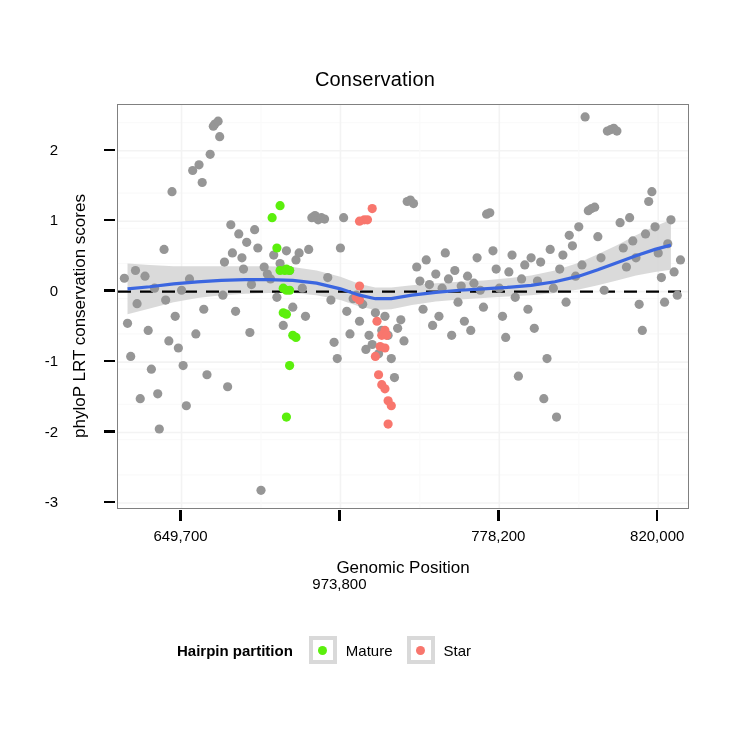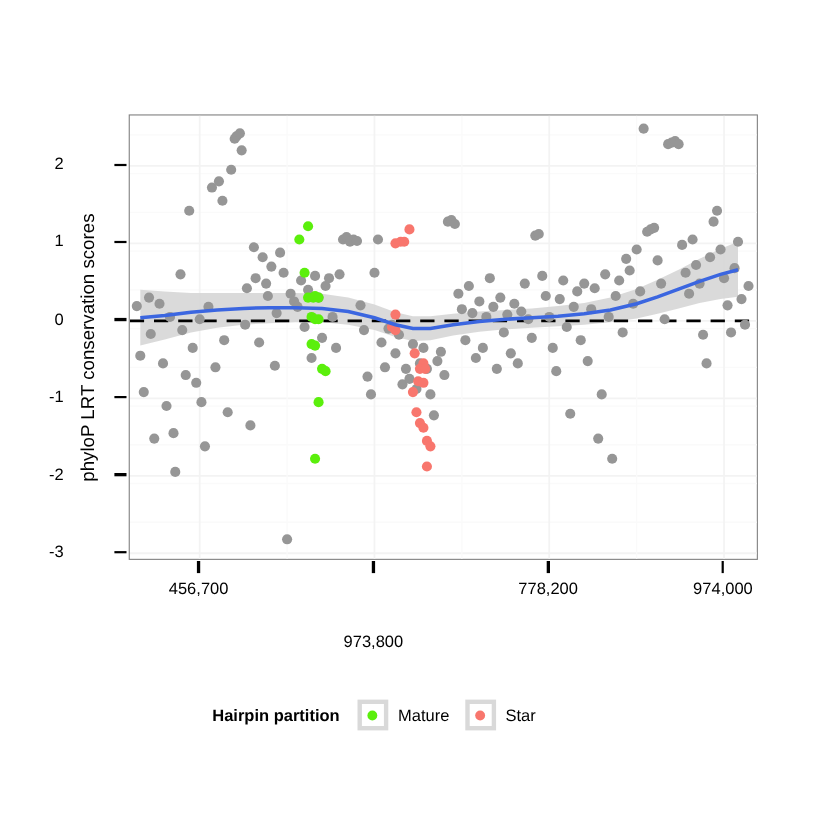--- a/index.html
+++ b/index.html
@@ -90,21 +90,21 @@
   }
   .ticklabel-y {
     position: absolute;
     right: 692px;
     font-size: 15px;
     text-align: right;
     width: 60px;
   }
   #legend {
     position: absolute;
-    left: 16px;
+    left: 0;
     top: 636px;
     width: 662px;
     display: flex;
     align-items: center;
     justify-content: center;
     gap: 0px;
   }
   .legend-title {
     font-size: 15px;
     font-weight: bold;
@@ -133,22 +133,24 @@
   }
   .legend-label {
     font-size: 15px;
   }
 </style>
 </head>
 <body>
 
 <div id="chart-root">
 
+  <div class="plot-title">Conservation</div>
 
   <div class="y-axis-title">phyloP LRT conservation scores</div>
+  <div class="x-axis-title">Genomic Position</div>
 
   <div id="panel-wrap">
     <div id="panel">
       <svg id="plot-svg" width="572" height="405" viewBox="0 0 572 405">
           <line x1="0" x2="572" y1="45.782608695652186" y2="45.782608695652186" stroke="#f3f3f3" stroke-width="1.6"></line>
           <line x1="0" x2="572" y1="116.21739130434781" y2="116.21739130434781" stroke="#f3f3f3" stroke-width="1.6"></line>
           <line x1="0" x2="572" y1="186.65217391304347" y2="186.65217391304347" stroke="#f3f3f3" stroke-width="1.6"></line>
           <line x1="0" x2="572" y1="257.0869565217391" y2="257.0869565217391" stroke="#f3f3f3" stroke-width="1.6"></line>
           <line x1="0" x2="572" y1="327.52173913043475" y2="327.52173913043475" stroke="#f3f3f3" stroke-width="1.6"></line>
           <line x1="0" x2="572" y1="397.95652173913044" y2="397.95652173913044" stroke="#f3f3f3" stroke-width="1.6"></line>
@@ -390,27 +392,27 @@
           <circle cx="270.11" cy="295.83" r="4.6" fill="#F8766D"></circle>
           <circle cx="273.29" cy="300.76" r="4.6" fill="#F8766D"></circle>
           <circle cx="270.11" cy="319.07" r="4.6" fill="#F8766D"></circle>
           <path d="M9.53 183.83 L31.78 181.72 L55.61 178.90 L79.44 176.79 L103.28 175.38 L127.11 174.68 L150.94 174.68 L174.78 175.38 L198.61 178.20 L222.44 183.83 L241.51 190.17 L257.40 193.70 L273.29 193.70 L293.94 190.17 L317.78 187.36 L341.61 185.24 L365.44 183.83 L389.28 182.43 L413.11 180.31 L436.94 176.79 L460.78 171.16 L479.84 164.82 L498.91 157.77 L517.98 150.73 L537.04 144.39 L552.93 140.17" fill="none" stroke="#3B66E0" stroke-width="3.2"></path>
         </svg>
     </div>
   </div>
 
   <div id="axis-ticks">
       <div class="tick-x" style="left: 179.306px;"></div>
-      <div class="ticklabel-x" style="left: 120.556px;">456,700</div>
+      <div class="ticklabel-x" style="left: 120.556px;">649,700</div>
       <div class="tick-x" style="left: 338.194px;"></div>
       <div class="ticklabel-x" style="left: 279.444px; margin-top: 48px;">973,800</div>
       <div class="tick-x" style="left: 497.083px;"></div>
       <div class="ticklabel-x" style="left: 438.333px;">778,200</div>
       <div class="tick-x" style="left: 655.972px;"></div>
-      <div class="ticklabel-x" style="left: 597.222px;">974,000</div>
+      <div class="ticklabel-x" style="left: 597.222px;">820,000</div>
       <div class="tick-y" style="top: 148.533px;"></div>
       <div class="ticklabel-y" style="top: 140.783px;">2</div>
       <div class="tick-y" style="top: 218.967px;"></div>
       <div class="ticklabel-y" style="top: 211.217px;">1</div>
       <div class="tick-y" style="top: 289.402px;"></div>
       <div class="ticklabel-y" style="top: 281.652px;">0</div>
       <div class="tick-y" style="top: 359.837px;"></div>
       <div class="ticklabel-y" style="top: 352.087px;">-1</div>
       <div class="tick-y" style="top: 430.272px;"></div>
       <div class="ticklabel-y" style="top: 422.522px;">-2</div>

